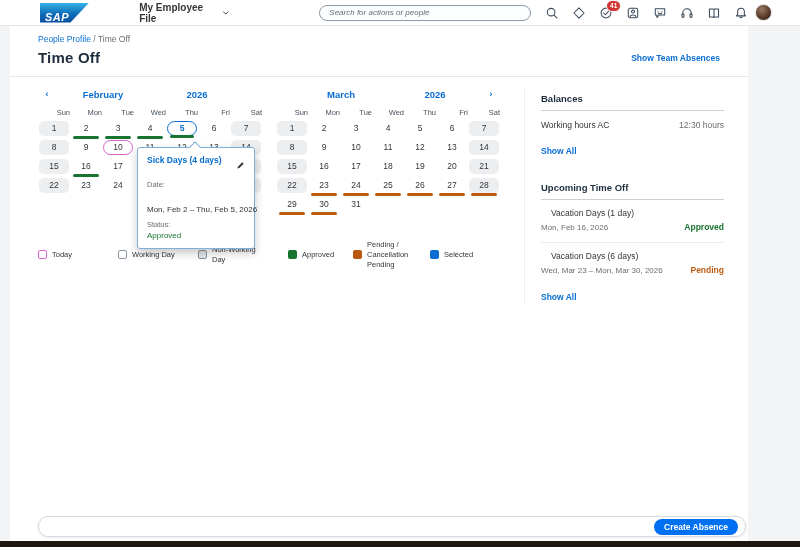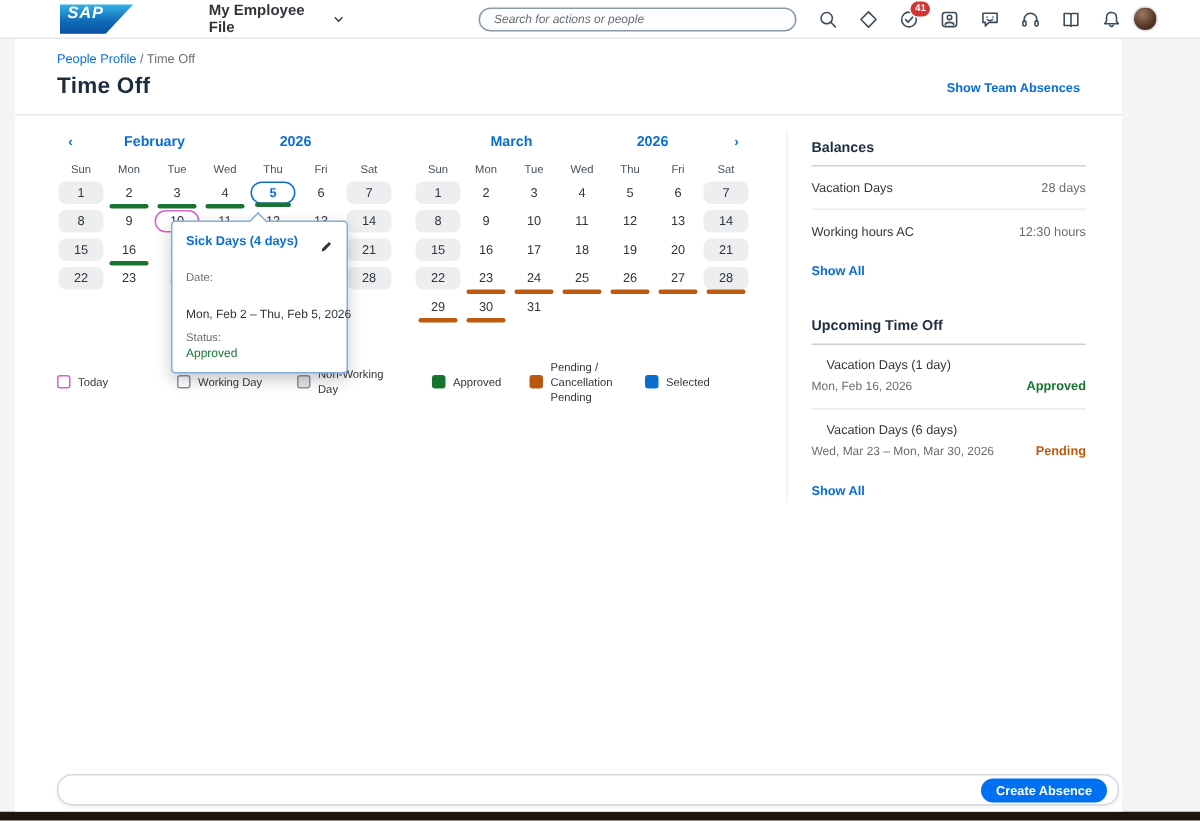--- a/index.html
+++ b/index.html
@@ -15,21 +15,21 @@
   
   .topbar {
     flex: 0 0 26px; height: 26px; background: #fff;
     border-bottom: 1px solid #e7e7e7;
     display: flex; align-items: center; position: relative;
   }
   .sap-logo {
     margin-left: 40px; width: 52px; height: 20px;
     background: linear-gradient(180deg, #35b1e5 0%, #0f6cb8 55%, #0a4f9e 100%);
     clip-path: polygon(0 0, 100% 0, 62% 100%, 0 100%);
-    display: flex; align-items: flex-start;
+    display: flex; align-items: flex-end;
     color: #fff; font-weight: 700; font-style: italic;
     font-size: 11px; padding-left: 5px; letter-spacing: .5px;
     cursor: pointer;
   }
   .mef { margin-left: 50px; display: flex; align-items: center; gap: 4px;
          font-size: 10px; font-weight: 700; color: #32363a; cursor: pointer; }
   .search-pill {
     margin-left: 90px; width: 224px; height: 16px;
     border: 1px solid #8e9aa6; border-radius: 9px; background: #fcfdfe;
     display: flex; align-items: center; padding: 0 9px;
@@ -71,21 +71,21 @@
   .content { display: flex; padding: 10px 24px 0 28px; }
   .left-col { width: 474px; position: relative; }
   .cal-row { display: flex; gap: 14px; }
   .calendar { width: 224px; }
   .cal-head { display: flex; align-items: center; height: 14px; margin-bottom: 7px;
               font-size: 9.5px; font-weight: 700; color: #0a6ed1; }
   .nav-btn { width: 18px; text-align: center; font-size: 9px; cursor: pointer; color: #0a6ed1; }
   .cal-head .m, .cal-head .y { flex: 1; text-align: center; cursor: pointer; }
   .spacer18 { width: 18px; }
   .day-names { display: grid; grid-template-columns: repeat(7, 32px); margin-bottom: 4px; }
-  .day-names span { text-align: center; font-size: 7.5px; color: #46505a; }
+  .day-names span { text-align: right; font-size: 7.5px; color: #46505a; }
   .days { display: grid; grid-template-columns: repeat(7, 32px); row-gap: 4px; }
   .day { position: relative; height: 15px; margin: 0 1px; line-height: 15px;
          text-align: center; font-size: 8.5px; color: #32363a; border-radius: 5px;
          cursor: pointer; }
   .day.nw { background: #eceef0; }
   .day.ap::after, .day.pend::after {
     content: ""; position: absolute; left: 2px; right: 2px; bottom: -3px;
     height: 3px; border-radius: 2px;
   }
   .day.ap::after { background: #1a7431; }
@@ -104,21 +104,21 @@
   .sw.today { border: 1.5px solid #d863c8; background: #fff; }
   .sw.selected { background: #0a6ed1; }
   .sw.working { border: 1px solid #8a94a0; background: #fff; }
   .sw.nonworking { border: 1px solid #8a94a0; background: #e3e6e9; }
   .sw.approved { background: #17742f; }
   .sw.pending { background: #b9560f; }
   .sw.holiday { background: #000; }
 
   
   .tooltip {
-    position: absolute; left: 76px; top: 60px; width: 118px; z-index: 5;
+    position: absolute; left: 99px; top: 60px; width: 118px; z-index: 5;
     background: #fff; border: 1px solid #7fb0dc; border-radius: 3px;
     box-shadow: 0 4px 10px rgba(0,0,0,.22); padding: 7px 9px 8px;
   }
   .tt-arrow { position: absolute; top: -5px; left: 53px; width: 8px; height: 8px;
               background: #fff; border-left: 1px solid #7fb0dc; border-top: 1px solid #7fb0dc;
               transform: rotate(45deg); }
   .tt-head { display: flex; justify-content: space-between; align-items: flex-start; }
   .tt-title { color: #0a6ed1; font-size: 8.5px; font-weight: 700; }
   .tt-edit { cursor: pointer; margin-top: 1px; }
   .tt-edit svg { width: 9px; height: 9px; fill: #32363a; }
@@ -393,24 +393,20 @@
               <div class="leg">
                 <span class="sw selected"></span>
                 <span class="leg-label">Selected</span>
               </div>
             </div>
         </div>
 
         <div class="sidebar">
           <div class="side-h">Balances</div>
           <div>
-              <div class="bal-row">
-                <span class="bal-label">Vacation Days</span>
-                <span class="bal-value">28 days</span>
-              </div>
               <div class="bal-row last">
                 <span class="bal-label">Working hours AC</span>
                 <span class="bal-value">12:30 hours</span>
               </div>
             </div>
           <span class="show-all">Show All</span>
 
           <div class="upcoming">
             <div class="side-h">Upcoming Time Off</div>
             <div>

